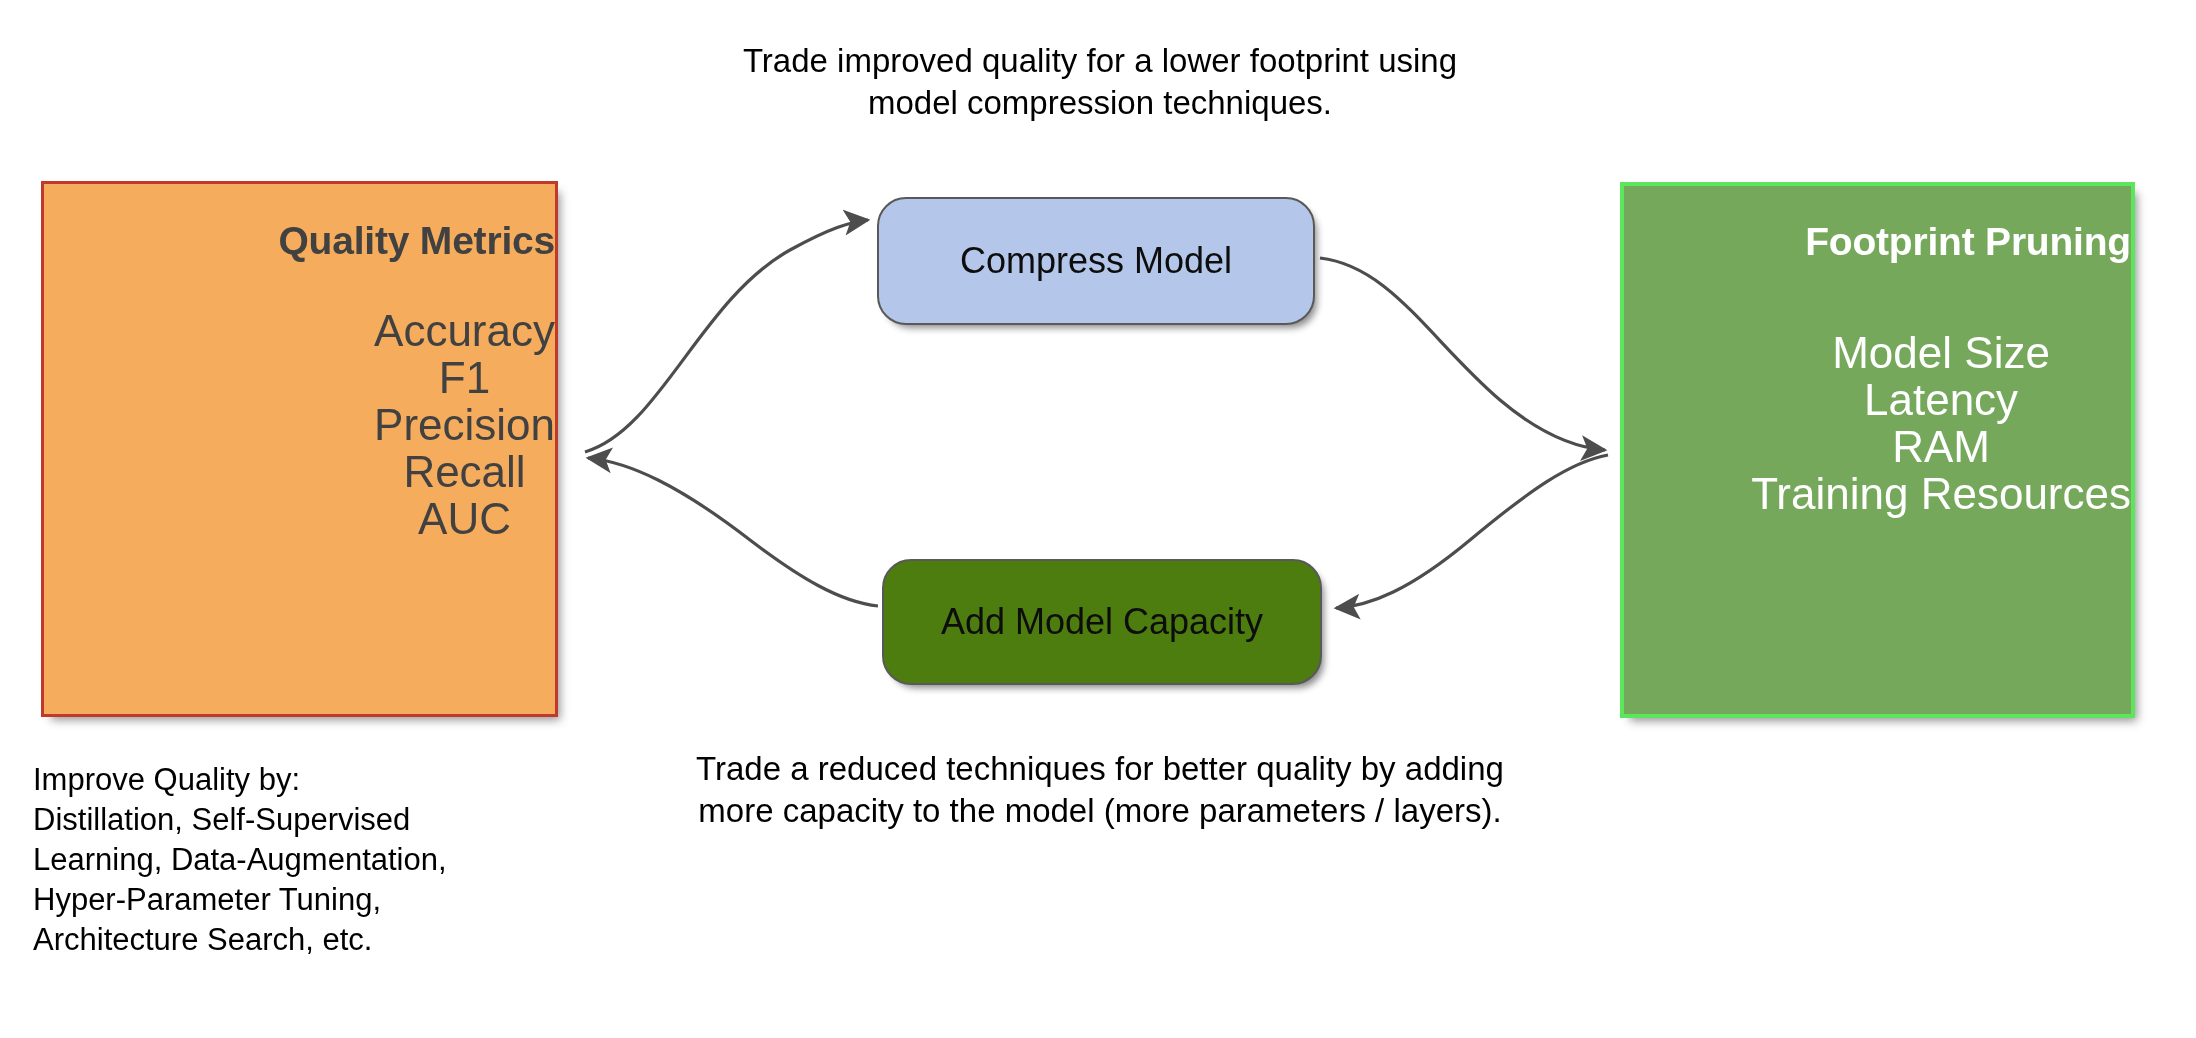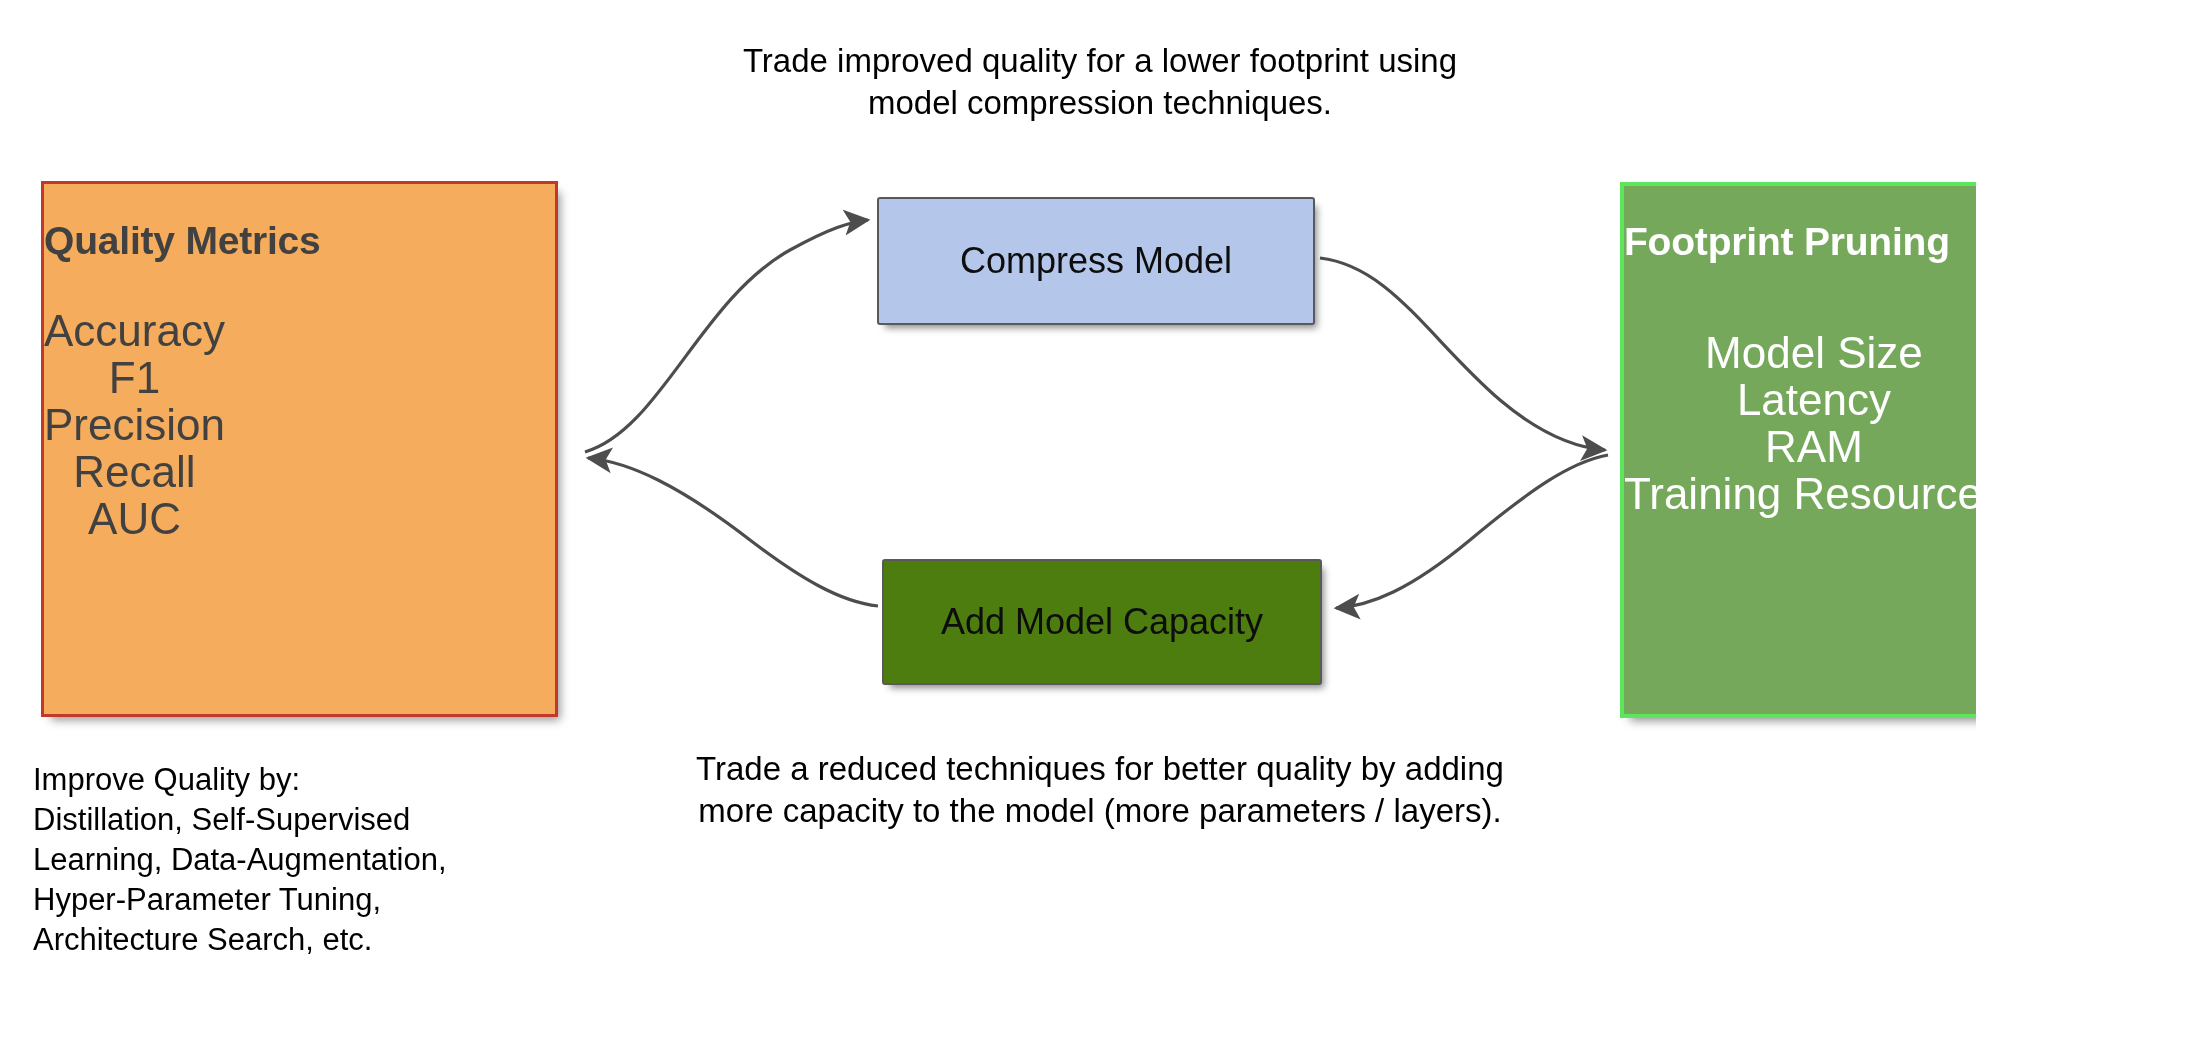--- a/index.html
+++ b/index.html
@@ -5,21 +5,21 @@
   html, body {
     margin: 0;
     padding: 0;
     background: #ffffff;
   }
   body {
     font-family: "Liberation Sans", sans-serif;
   }
   #canvas {
     position: relative;
-    width: 1976px;
+    width: 2196px;
     height: 1038px;
     background: #ffffff;
     overflow: hidden;
   }
 
   
   #connectors {
     position: absolute;
     left: 0;
     top: 0;
@@ -27,21 +27,21 @@
     height: 1038px;
     pointer-events: none;
   }
 
   
   .panel {
     position: absolute;
     box-sizing: border-box;
     display: flex;
     flex-direction: column;
-    align-items: flex-start;
+    align-items: flex-end;
     box-shadow: 6px 7px 9px -4px rgba(0,0,0,0.42);
   }
   .panel .panel-title {
     font-weight: bold;
     font-size: 39px;
     letter-spacing: -0.2px;
     line-height: 1.05;
     text-align: center;
   }
   .panel .panel-list {
@@ -72,21 +72,21 @@
     border: 4px solid #5ce65c;
     color: #ffffff;
   }
   #panel-footprint .panel-title { margin-top: 36px; }
   #panel-footprint .panel-list  { margin-top: 66px; }
 
   
   .node {
     position: absolute;
     box-sizing: border-box;
-    border-radius: 3px;
+    border-radius: 29px;
     border: 2px solid #595959;
     display: flex;
     align-items: center;
     justify-content: center;
     font-size: 36px;
     color: #0d0d0d;
     box-shadow: 5px 6px 7px -3px rgba(0,0,0,0.45);
     text-align: center;
   }
   #node-compress {

